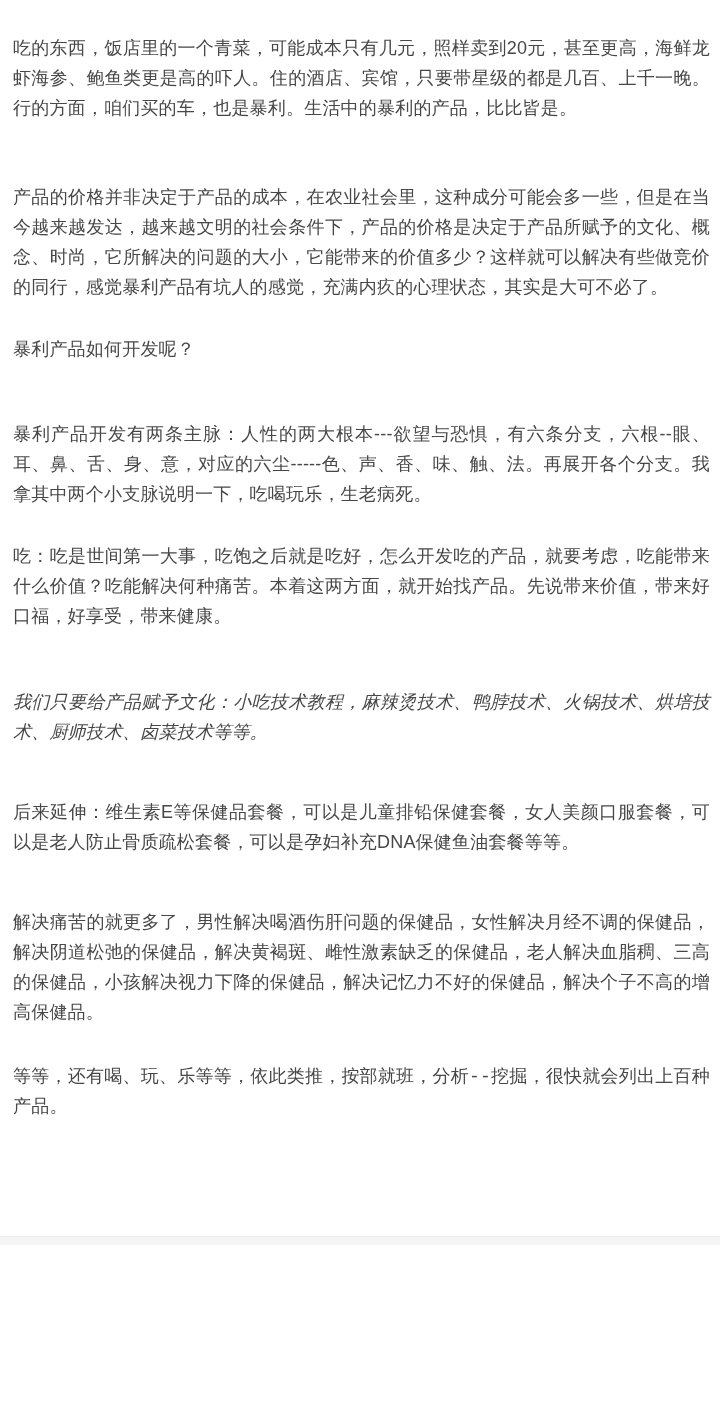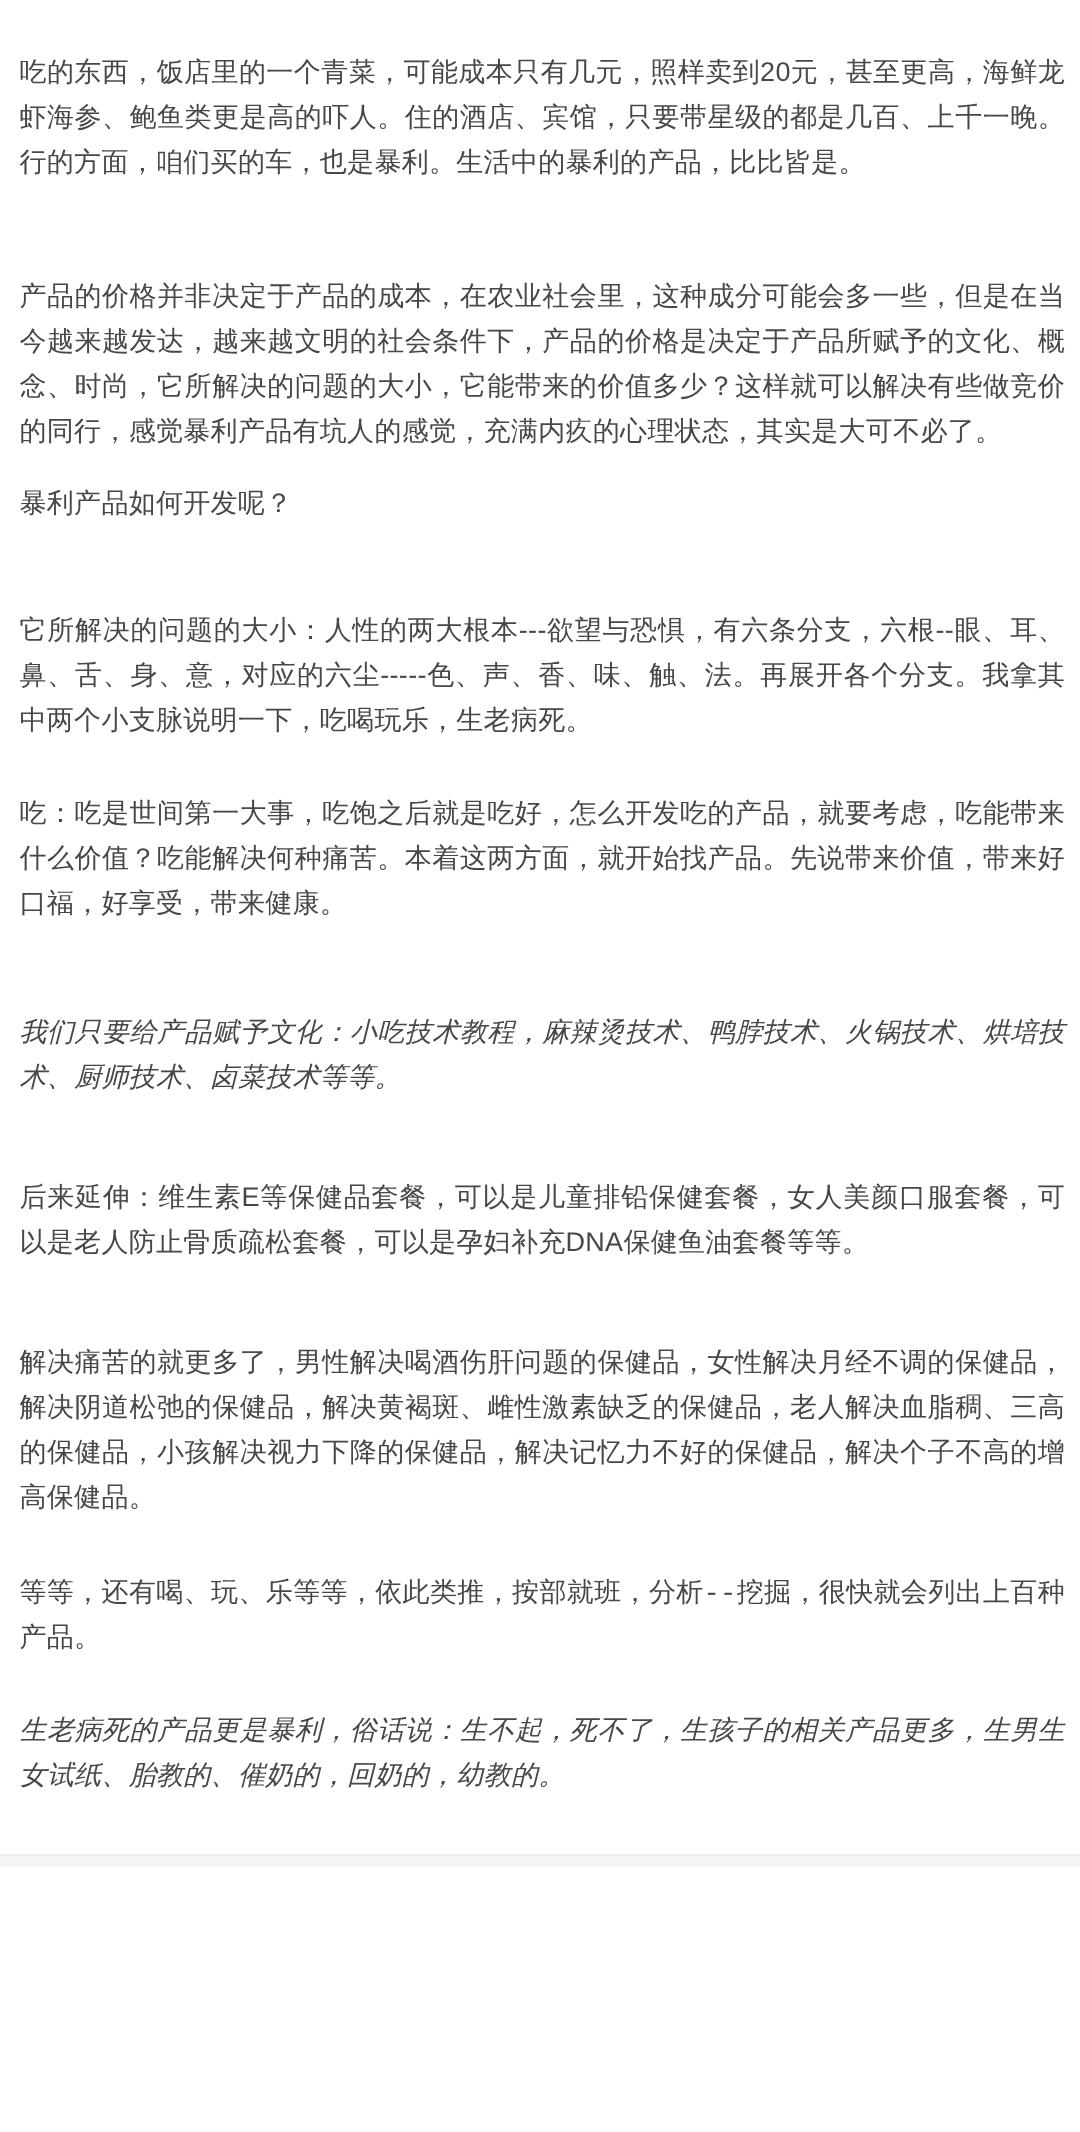--- a/index.html
+++ b/index.html
@@ -21,21 +21,21 @@
   .para {
     margin: 0;
     font-size: 18px;
     line-height: 30px;
     color: var(--text, #474747);
     text-align: justify;
     letter-spacing: 0.2px;
   }
   
   .para:nth-of-type(1)  { margin-bottom: 59px; }
-  .para:nth-of-type(2)  { margin-bottom: 18px; }
+  .para:nth-of-type(2)  { margin-bottom: 32px; }
   .para:nth-of-type(3)  { margin-bottom: 55px; }
   .para:nth-of-type(4)  { margin-bottom: 32px; }
   .para:nth-of-type(5)  { margin-bottom: 56px; }
   .para:nth-of-type(6)  { margin-bottom: 50px; font-style: italic; }
   .para:nth-of-type(7)  { margin-bottom: 50px; }
   .para:nth-of-type(8)  { margin-bottom: 35px; }
   .para:nth-of-type(9)  { margin-bottom: 30px; font-family: Liberation Mono, monospace; }
   .para:nth-of-type(10) { margin-bottom: 58px; font-style: italic; }
   .para:nth-of-type(11) { margin-bottom: 0; }
   .watermark {
@@ -60,25 +60,24 @@
   }
 </style>
 </head>
 <body>
 
 <div class="page">
   <article class="content">
     <p class="para">吃的东西，饭店里的一个青菜，可能成本只有几元，照样卖到20元，甚至更高，海鲜龙虾海参、鲍鱼类更是高的吓人。住的酒店、宾馆，只要带星级的都是几百、上千一晚。行的方面，咱们买的车，也是暴利。生活中的暴利的产品，比比皆是。</p>
     <p class="para">产品的价格并非决定于产品的成本，在农业社会里，这种成分可能会多一些，但是在当今越来越发达，越来越文明的社会条件下，产品的价格是决定于产品所赋予的文化、概念、时尚，它所解决的问题的大小，它能带来的价值多少？这样就可以解决有些做竞价的同行，感觉暴利产品有坑人的感觉，充满内疚的心理状态，其实是大可不必了。</p>
     <p class="para">暴利产品如何开发呢？</p>
-    <p class="para">它所解决的问题的大小：人性的两大根本---欲望与恐惧，有六条分支，六根--眼、耳、鼻、舌、身、意，对应的六尘-----色、声、香、味、触、法。再展开各个分支。我拿其中两个小支脉说明一下，吃喝玩乐，生老病死。</p>
+    <p class="para">暴利产品开发有两条主脉：人性的两大根本---欲望与恐惧，有六条分支，六根--眼、耳、鼻、舌、身、意，对应的六尘-----色、声、香、味、触、法。再展开各个分支。我拿其中两个小支脉说明一下，吃喝玩乐，生老病死。</p>
     <p class="para">吃：吃是世间第一大事，吃饱之后就是吃好，怎么开发吃的产品，就要考虑，吃能带来什么价值？吃能解决何种痛苦。本着这两方面，就开始找产品。先说带来价值，带来好口福，好享受，带来健康。</p>
     <p class="para">我们只要给产品赋予文化：小吃技术教程，麻辣烫技术、鸭脖技术、火锅技术、烘培技术、厨师技术、卤菜技术等等。</p>
     <p class="para">后来延伸：维生素E等保健品套餐，可以是儿童排铅保健套餐，女人美颜口服套餐，可以是老人防止骨质疏松套餐，可以是孕妇补充DNA保健鱼油套餐等等。</p>
     <p class="para">解决痛苦的就更多了，男性解决喝酒伤肝问题的保健品，女性解决月经不调的保健品，解决阴道松弛的保健品，解决黄褐斑、雌性激素缺乏的保健品，老人解决血脂稠、三高的保健品，小孩解决视力下降的保健品，解决记忆力不好的保健品，解决个子不高的增高保健品。</p>
     <p class="para">等等，还有喝、玩、乐等等，依此类推，按部就班，分析--挖掘，很快就会列出上百种产品。</p>
-    <p class="para">生老病死的产品更是暴利，俗话说：生不起，死不了，生孩子的相关产品更多，生男生女试纸、胎教的、催奶的，回奶的，幼教的。</p>
   </article>
 
   <div class="watermark">知乎 @铁拳男孩诱</div>
 
   <div class="bottom-strip"></div>
 </div>
 
 </body></html>

